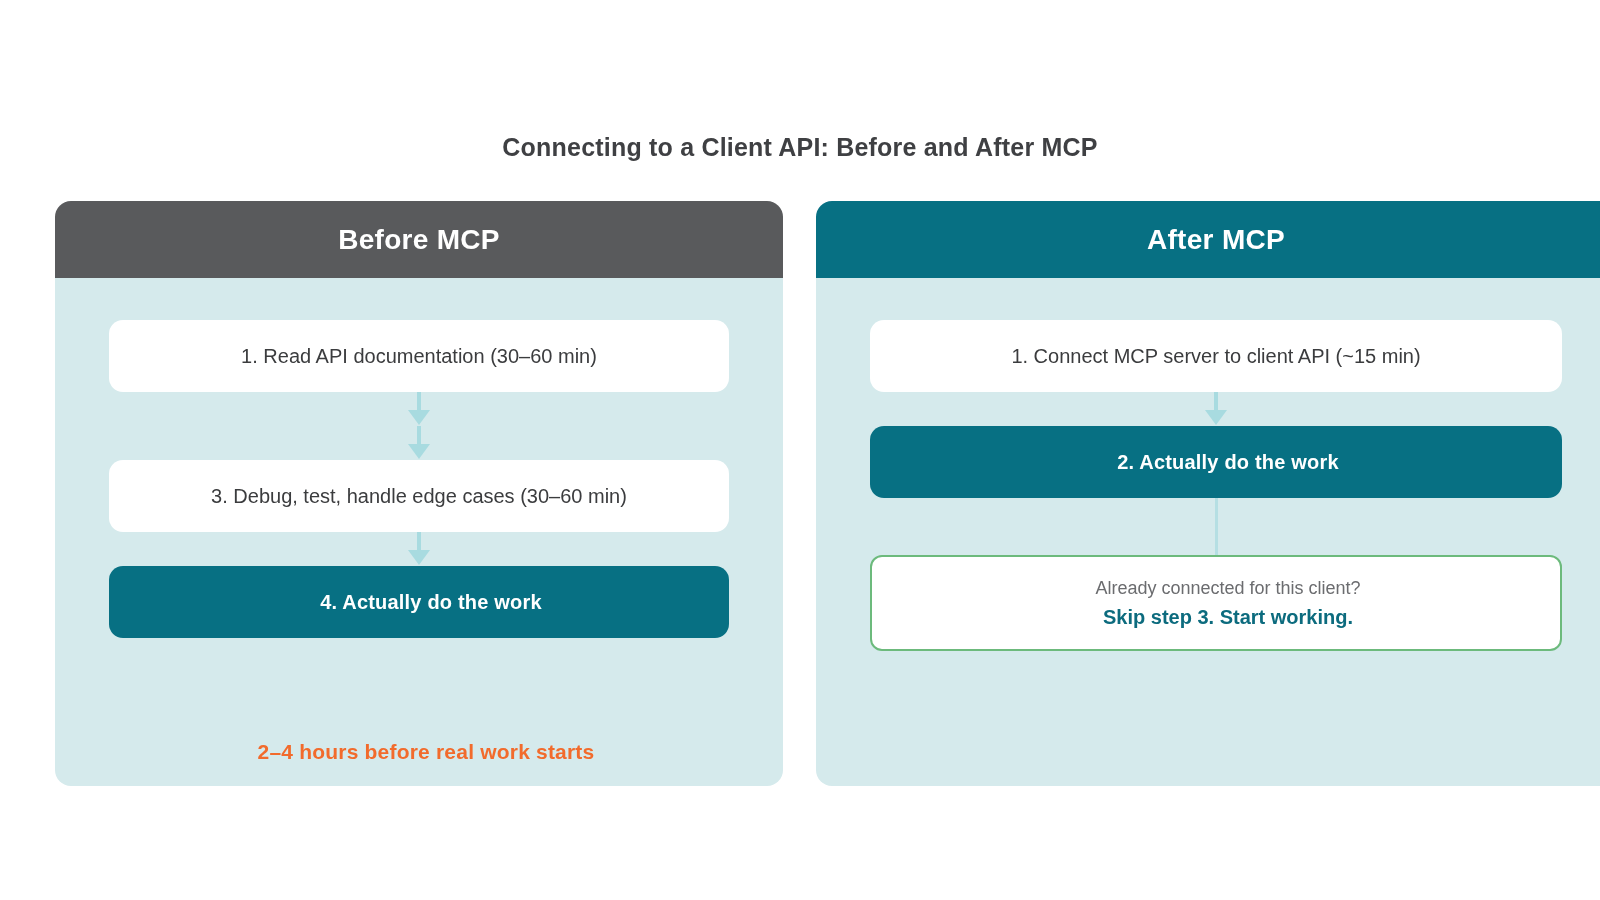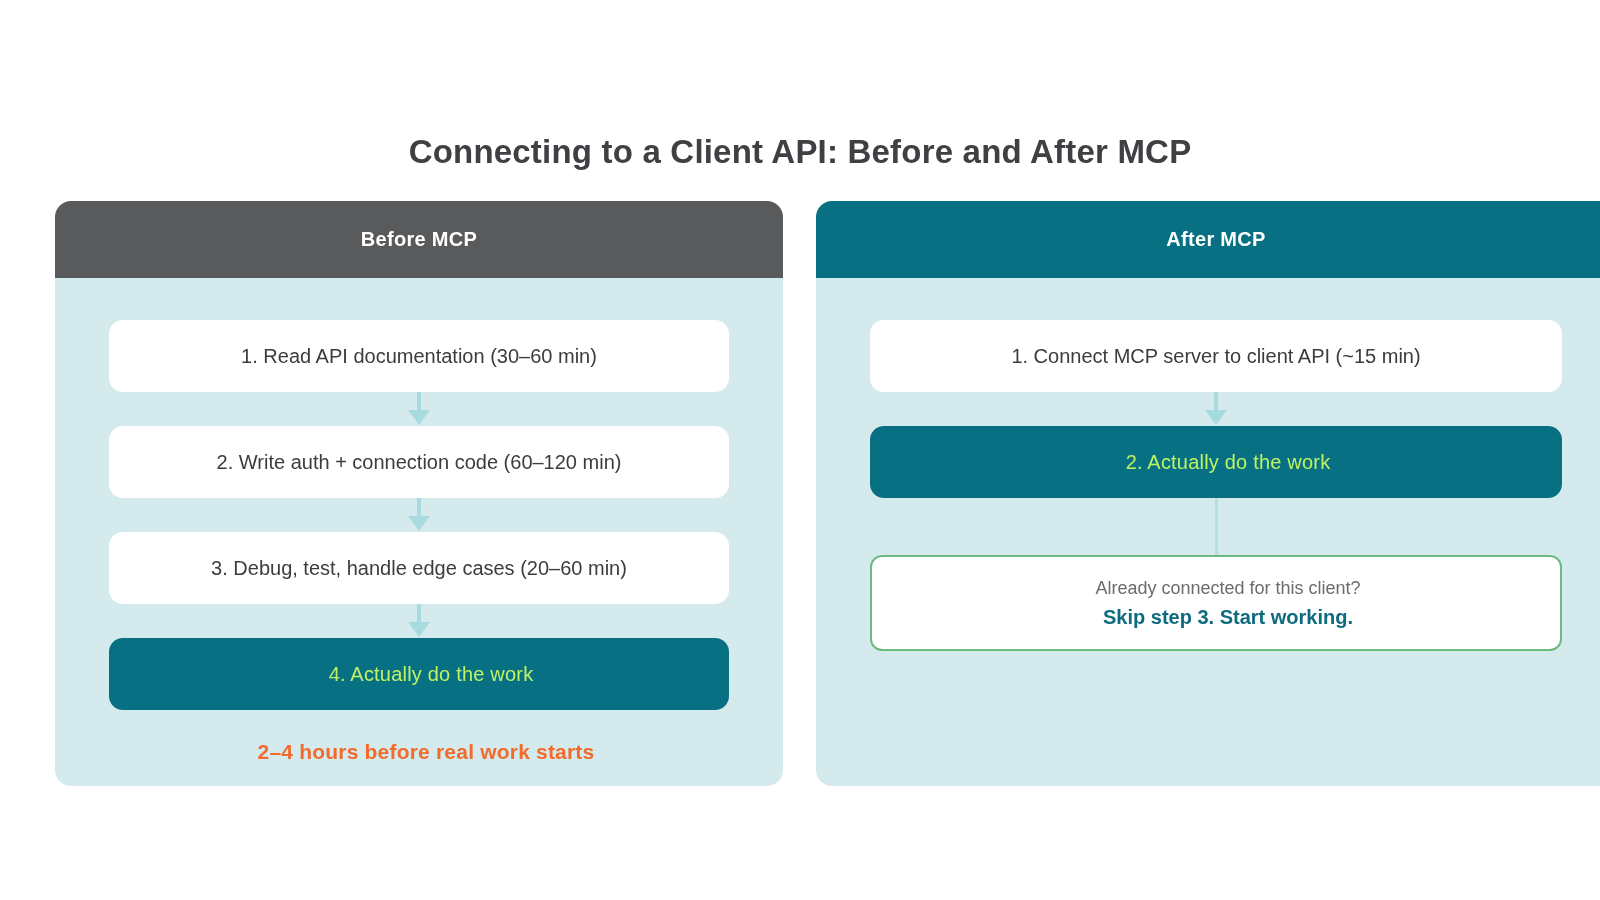--- a/index.html
+++ b/index.html
@@ -8,50 +8,50 @@
     --text-dark:#3B3C3E; --title:#3F4043; --note-gray:#6B6C6F; --note-teal:#0C6B7E;
   }
   *{box-sizing:border-box; margin:0; padding:0;}
   html,body{width:1600px; height:900px;}
   body{
     position:relative; overflow:hidden; background:#ffffff;
     font-family:"Liberation Sans", sans-serif;
   }
   .title{
     position:absolute; top:133px; left:0; width:1600px;
-    text-align:center; font-size:33px; font-weight:bold; color:var(--title);
+    text-align:center; font-size:25px; font-weight:bold; color:var(--title);
     letter-spacing:.2px;
   }
   .panels{
     position:absolute; top:201px; left:55px;
     display:flex; gap:33px; align-items:flex-start;
   }
   .panel{display:flex; flex-direction:column;}
   .panel.before{width:728px;}
   .panel.after{width:800px;}
   .panel-header{
     height:77px; border-radius:16px 16px 0 0;
     display:flex; align-items:center; justify-content:center;
-    color:#fff; font-size:20px; font-weight:bold; letter-spacing:.3px;
+    color:#fff; font-size:28px; font-weight:bold; letter-spacing:.3px;
   }
   .panel.before .panel-header{background:var(--header-gray);}
   .panel.after  .panel-header{background:var(--teal);}
   .panel-body{
     height:508px; background:var(--panel-bg);
     border-radius:0 0 16px 16px;
     padding:42px 54px 16px;
     display:flex; flex-direction:column; align-items:center;
   }
   .step{
     width:100%; height:72px; background:#fff; border-radius:14px;
     display:flex; align-items:center; justify-content:center;
     font-size:20px; color:var(--text-dark); text-align:center;
   }
   .step.accent{
-    background:var(--teal); color:#bef264; font-weight:normal; letter-spacing:.2px;padding-left:24px;
+    background:var(--teal); color:#ffffff; font-weight:bold; letter-spacing:.2px;padding-left:24px;
   }
   .flow-arrow{
     height:34px; display:flex; align-items:center; justify-content:center;
     color:var(--arrow); flex:none;
   }
   .connector{
     width:3px; height:57px; background:#B5DFE3; flex:none;
   }
   .note{
     width:100%; height:96px; background:#fff;
@@ -85,33 +85,30 @@
         <span>1. Read API documentation (30–60 min)</span>
       </div>
 
       <div class="flow-arrow">
         <svg width="24" height="34" viewBox="0 0 24 34" aria-hidden="true">
           <rect x="10" y="0" width="4" height="20" fill="currentColor"></rect>
           <polygon points="1,18 23,18 12,33" fill="currentColor"></polygon>
         </svg>
       </div>
 
-      <div class="step">
-        <span>2. Write auth + connection code (60–120 min)</span>
-      </div>
 
       <div class="flow-arrow">
         <svg width="24" height="34" viewBox="0 0 24 34" aria-hidden="true">
           <rect x="10" y="0" width="4" height="20" fill="currentColor"></rect>
           <polygon points="1,18 23,18 12,33" fill="currentColor"></polygon>
         </svg>
       </div>
 
       <div class="step">
-        <span>3. Debug, test, handle edge cases (20–60 min)</span>
+        <span>3. Debug, test, handle edge cases (30–60 min)</span>
       </div>
 
       <div class="flow-arrow">
         <svg width="24" height="34" viewBox="0 0 24 34" aria-hidden="true">
           <rect x="10" y="0" width="4" height="20" fill="currentColor"></rect>
           <polygon points="1,18 23,18 12,33" fill="currentColor"></polygon>
         </svg>
       </div>
 
       <div class="step accent">

